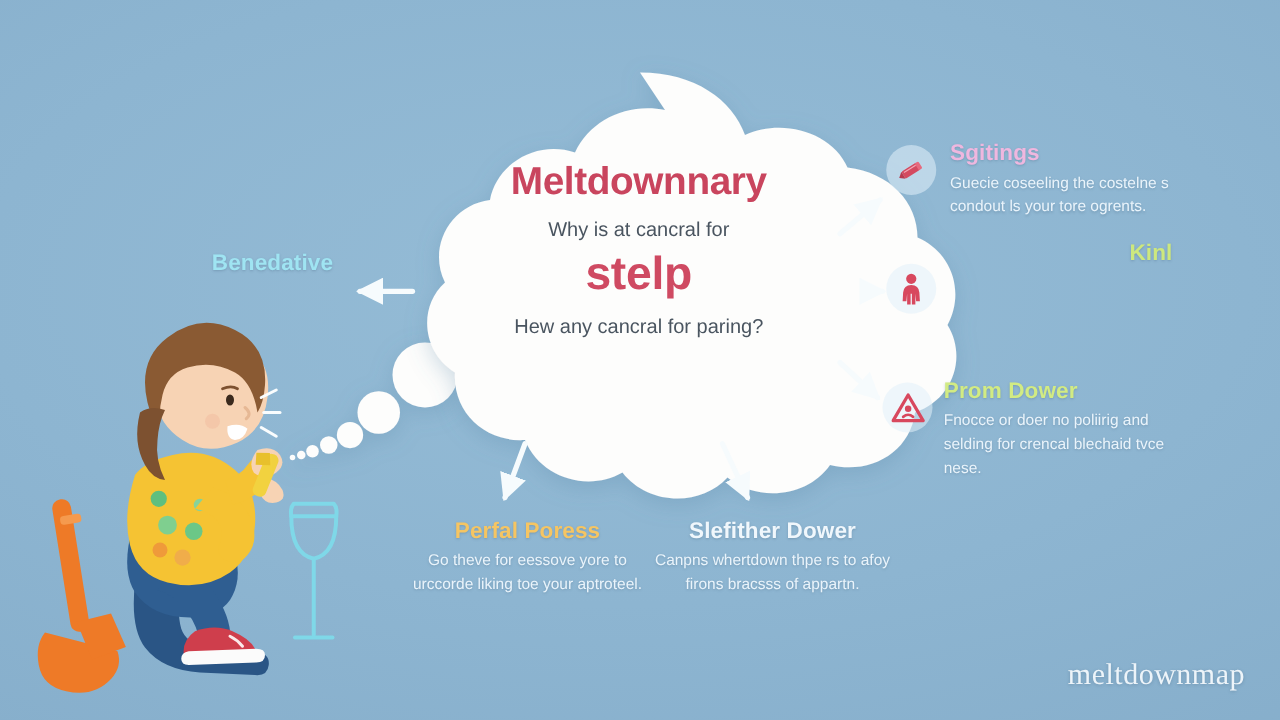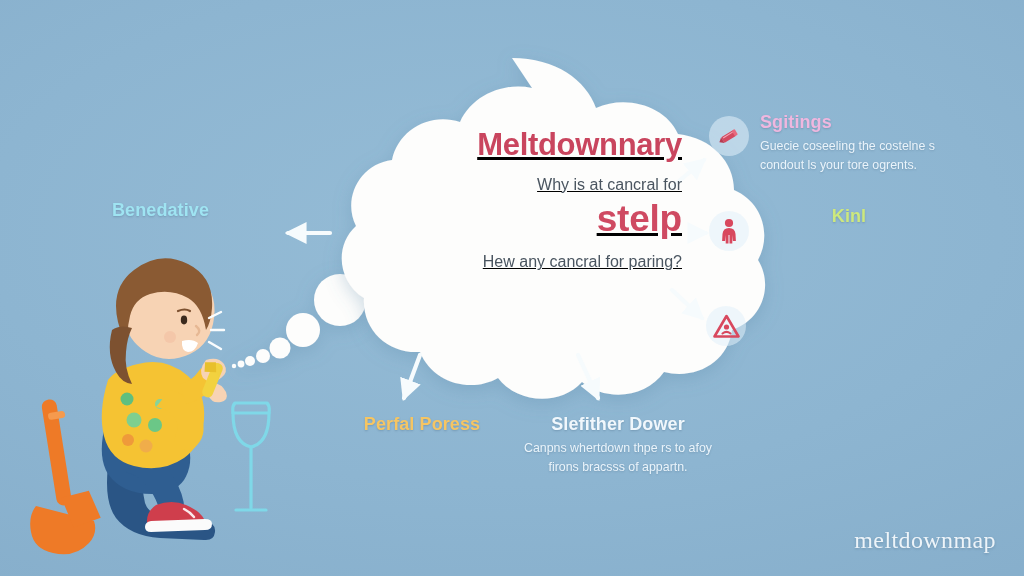--- a/index.html
+++ b/index.html
@@ -31,23 +31,22 @@
   #cloud-layer { z-index: 3; }
   #arrow-layer { z-index: 4; }
 
   
   .cloud-text {
     position: absolute;
     z-index: 5;
     left: 340px;
     top: 126px;
     width: 342px;
-    text-align: right;
+    text-align: center;
     line-height: 1.22;
-    text-decoration: underline;
   }
   .cloud-title {
     font-size: 31px;
     font-weight: 700;
     color: #c9455e;
     letter-spacing: -0.3px;
     margin-bottom: 11px;
     text-shadow: 0 1px 1px rgba(255,255,255,0.6);
   }
   .cloud-sub1 {
@@ -79,26 +78,26 @@
     letter-spacing: 0.1px;
     text-shadow: 0 1px 2px rgba(60,90,115,0.30);
   }
   .block-body {
     font-size: 12.4px;
     color: #eaf4fb;
     line-height: 1.52;
     text-shadow: 0 1px 2px rgba(60,90,115,0.28);
   }
 
-  #block-left  { left: 112px; top: 200px; width: 182px; text-align: left; }
+  #block-left  { left: 127px; top: 200px; width: 182px; text-align: center; }
   #block-left .block-head { color: #9fe4f2; }
 
   #block-r1 { left: 760px; top: 112px; width: 178px; text-align: left; }
   #block-r1 .block-head { color: #efb7df; }
-  #block-r2 { left: 760px; top: 206px; width: 178px; text-align: center; }
+  #block-r2 { left: 760px; top: 192px; width: 178px; text-align: right; }
   #block-r2 .block-head { color: #cde87e; }
   #block-r3 { left: 755px; top: 302px; width: 185px; text-align: left; }
   #block-r3 .block-head { color: #d2eb83; }
 
   #block-b1 { left: 326px; top: 414px; width: 192px; text-align: center; }
   #block-b1 .block-head { color: #f5c563; }
   #block-b2 { left: 520px; top: 414px; width: 196px; text-align: center; }
   #block-b2 .block-head { color: #f0f7fc; }
 
   
@@ -303,23 +302,28 @@
 
   <div class="block" id="block-r1">
     <div class="block-head">Sgitings</div>
     <div class="block-body">Guecie coseeling the costelne s condout ls your tore ogrents.</div>
   </div>
 
   <div class="block" id="block-r2">
     <div class="block-head">Kinl</div>
   </div>
 
+  <div class="block" id="block-r3">
+    <div class="block-head">Prom Dower</div>
+    <div class="block-body">Fnocce or doer no poliirig and selding for crencal blechaid tvce nese.</div>
+  </div>
 
   <div class="block" id="block-b1">
     <div class="block-head">Perfal Poress</div>
+    <div class="block-body">Go theve for eessove yore to urccorde liking toe your aptroteel.</div>
   </div>
 
   <div class="block" id="block-b2">
     <div class="block-head">Slefither Dower</div>
     <div class="block-body">Canpns whertdown thpe rs to afoy firons bracsss of appartn.</div>
   </div>
 
   <div id="watermark">meltdownmap</div>
 
 </div>

